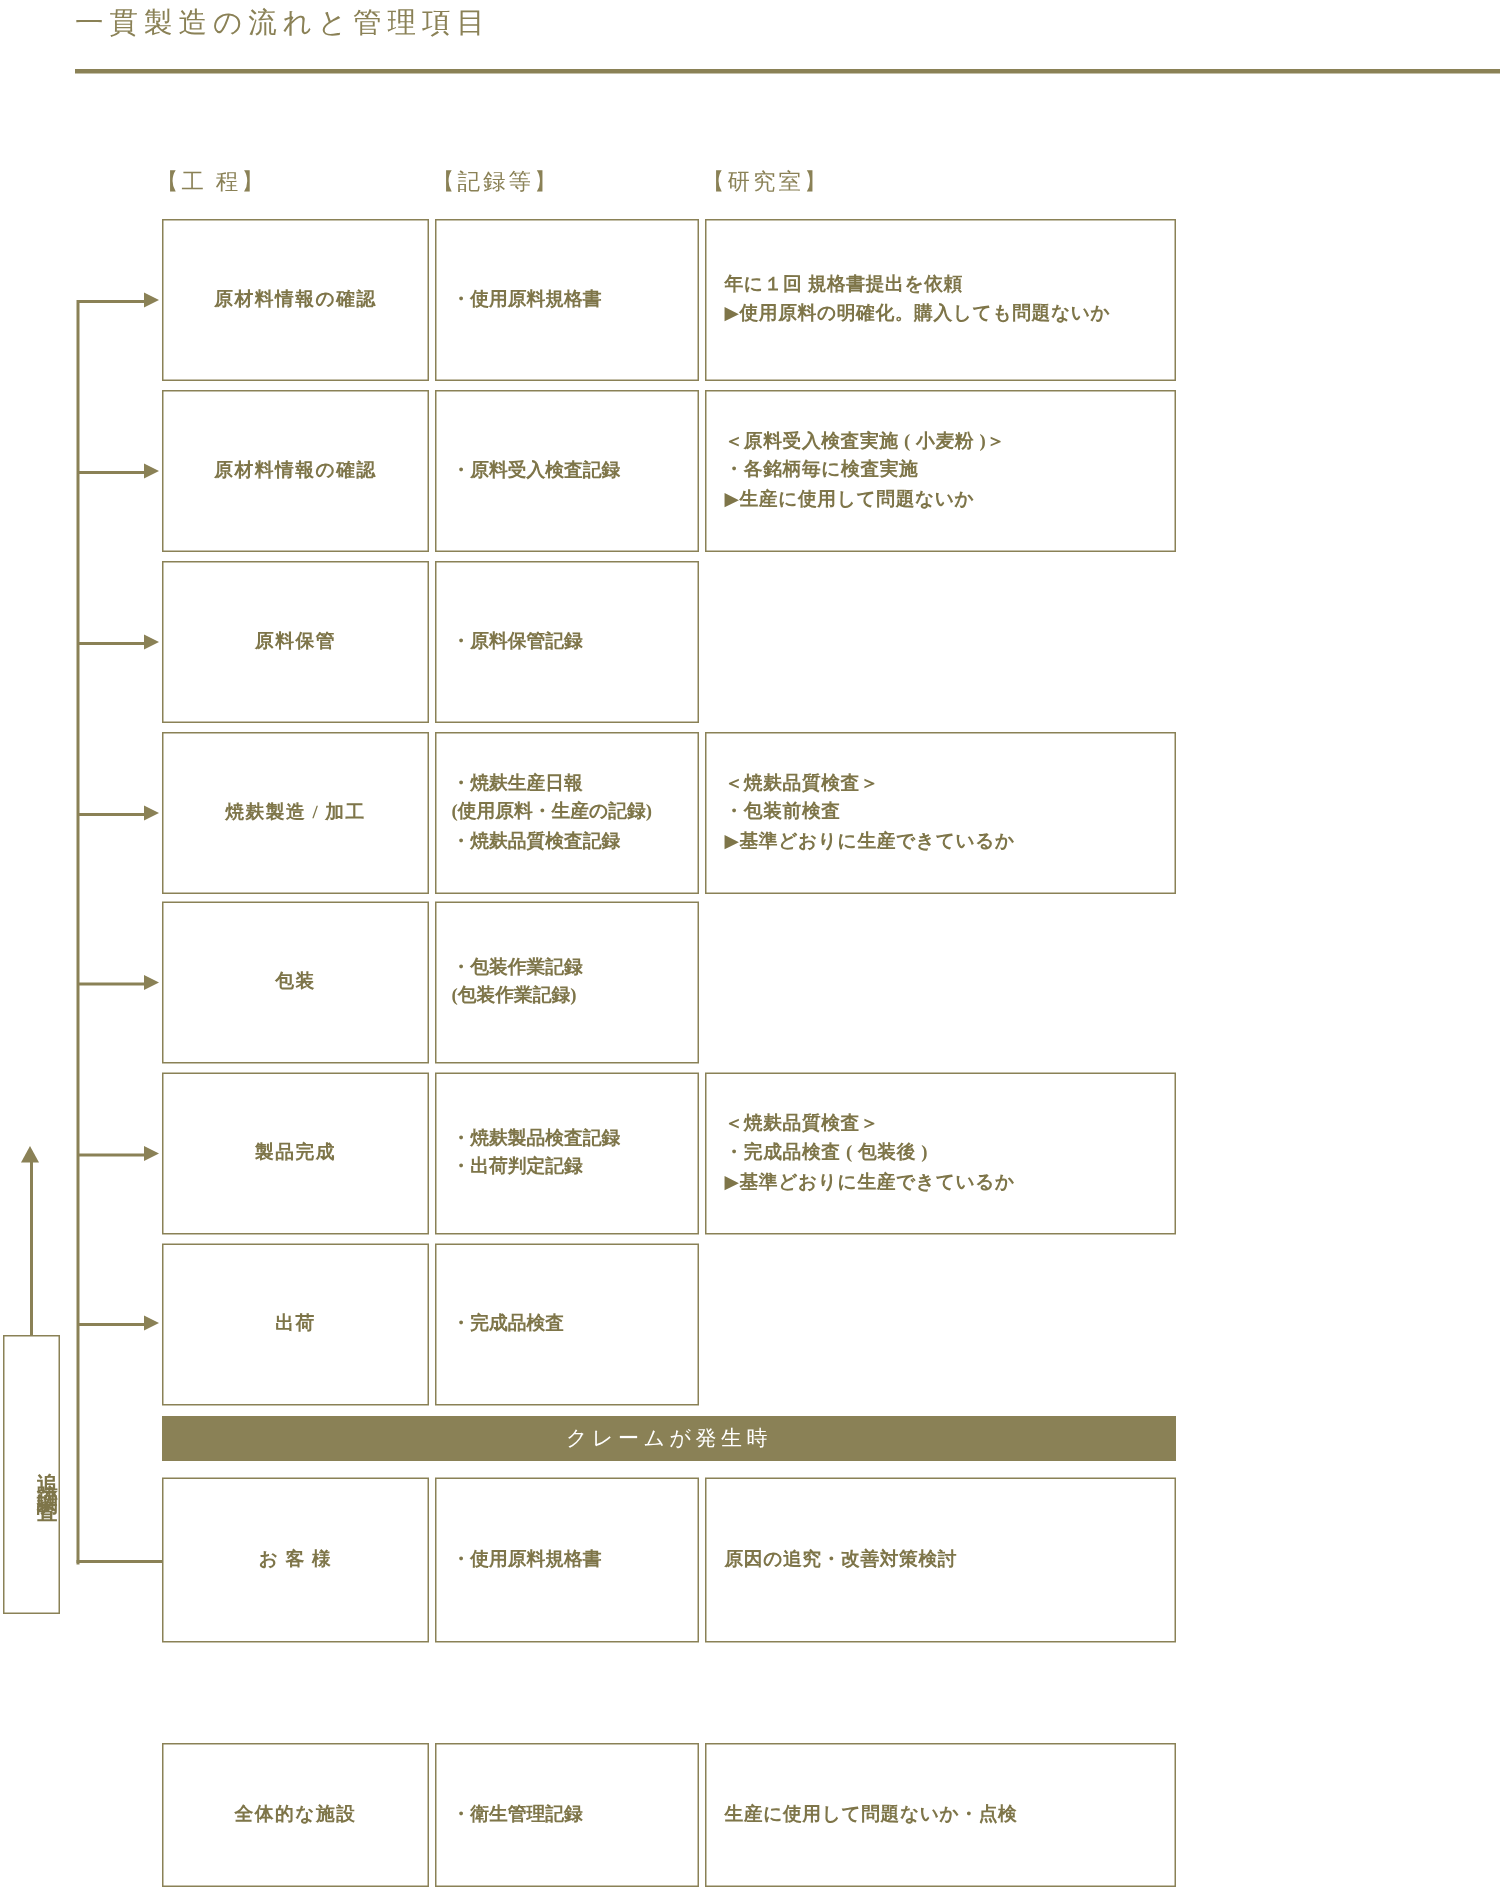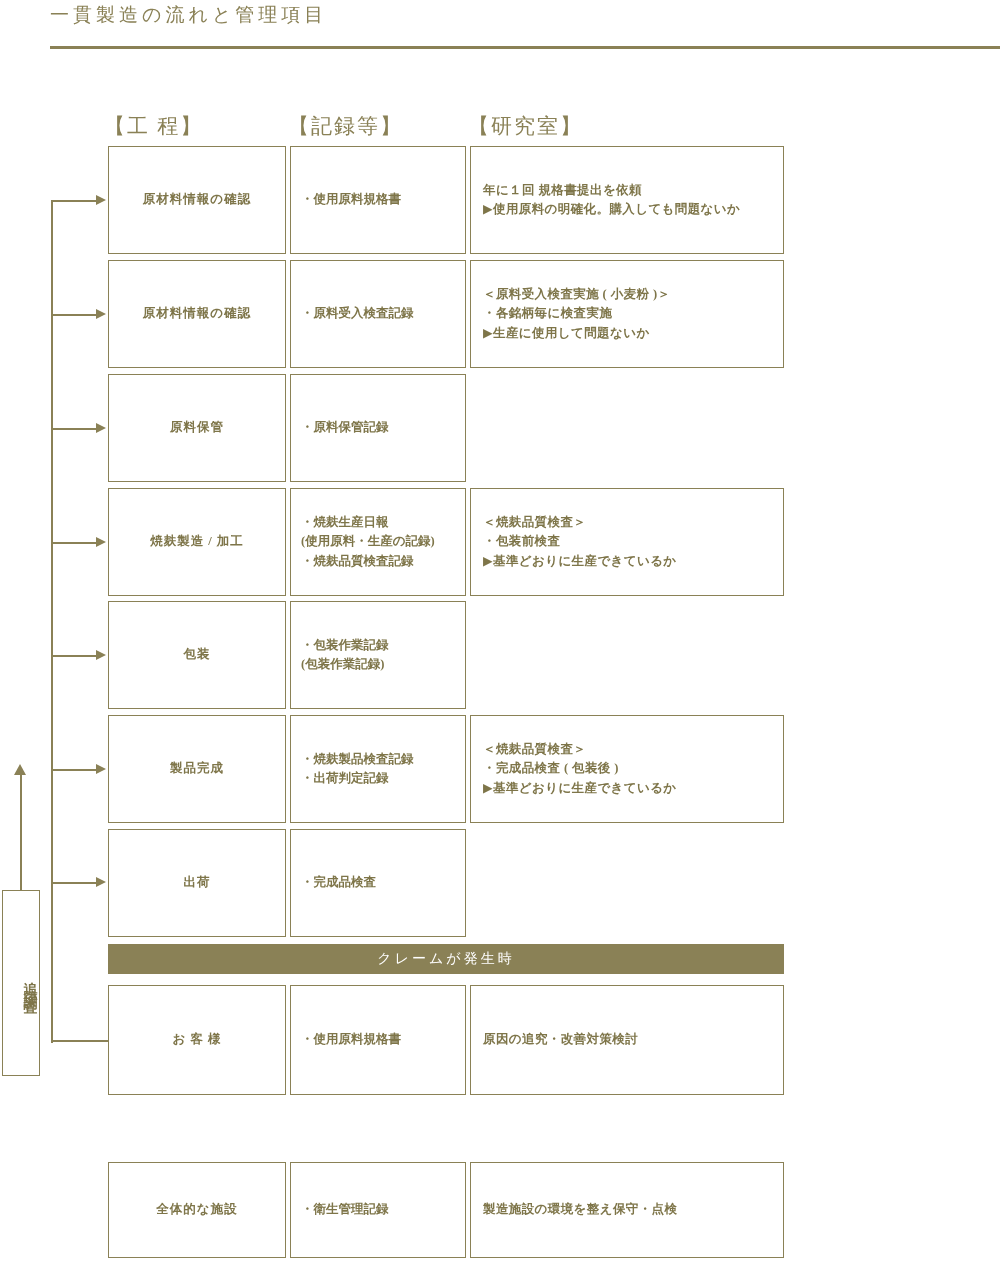--- a/index.html
+++ b/index.html
@@ -15,21 +15,21 @@
     font-size:19px;letter-spacing:4px;color:#8a8156;
     font-family:"Liberation Serif","DejaVu Serif",serif;
   }
   #title-rule{
     position:absolute;left:50px;top:46px;width:950px;height:3px;
     background:#8a8156;
   }
 
   
   .col-header{
-    position:absolute;font-size:21px;letter-spacing:2px;color:#8a8156;
+    position:absolute;font-size:15px;letter-spacing:2px;color:#8a8156;
     white-space:nowrap;
   }
   #hdr-process{left:104px;top:112px;}
   #hdr-record{left:288px;top:112px;}
   #hdr-lab{left:468px;top:112px;}
 
   
   .box{
     position:absolute;border:1.6px solid #8a8156;background:#fff;
     box-sizing:border-box;
@@ -228,14 +228,14 @@
   <div class="txt">原因の追究・改善対策検討</div>
 </div>
 
 <div class="box center-box" style="left:108px;top:1162px;width:178px;height:96px">
   <div class="txt">全体的な施設</div>
 </div>
 <div class="box left-box" style="left:290px;top:1162px;width:176px;height:96px">
   <div class="txt">・衛生管理記録</div>
 </div>
 <div class="box lab-box" style="left:470px;top:1162px;width:314px;height:96px">
-  <div class="txt">製造施設の環境を整え保守・点検</div>
+  <div class="txt">生産に使用して問題ないか・点検</div>
 </div>
 
 </body></html>

